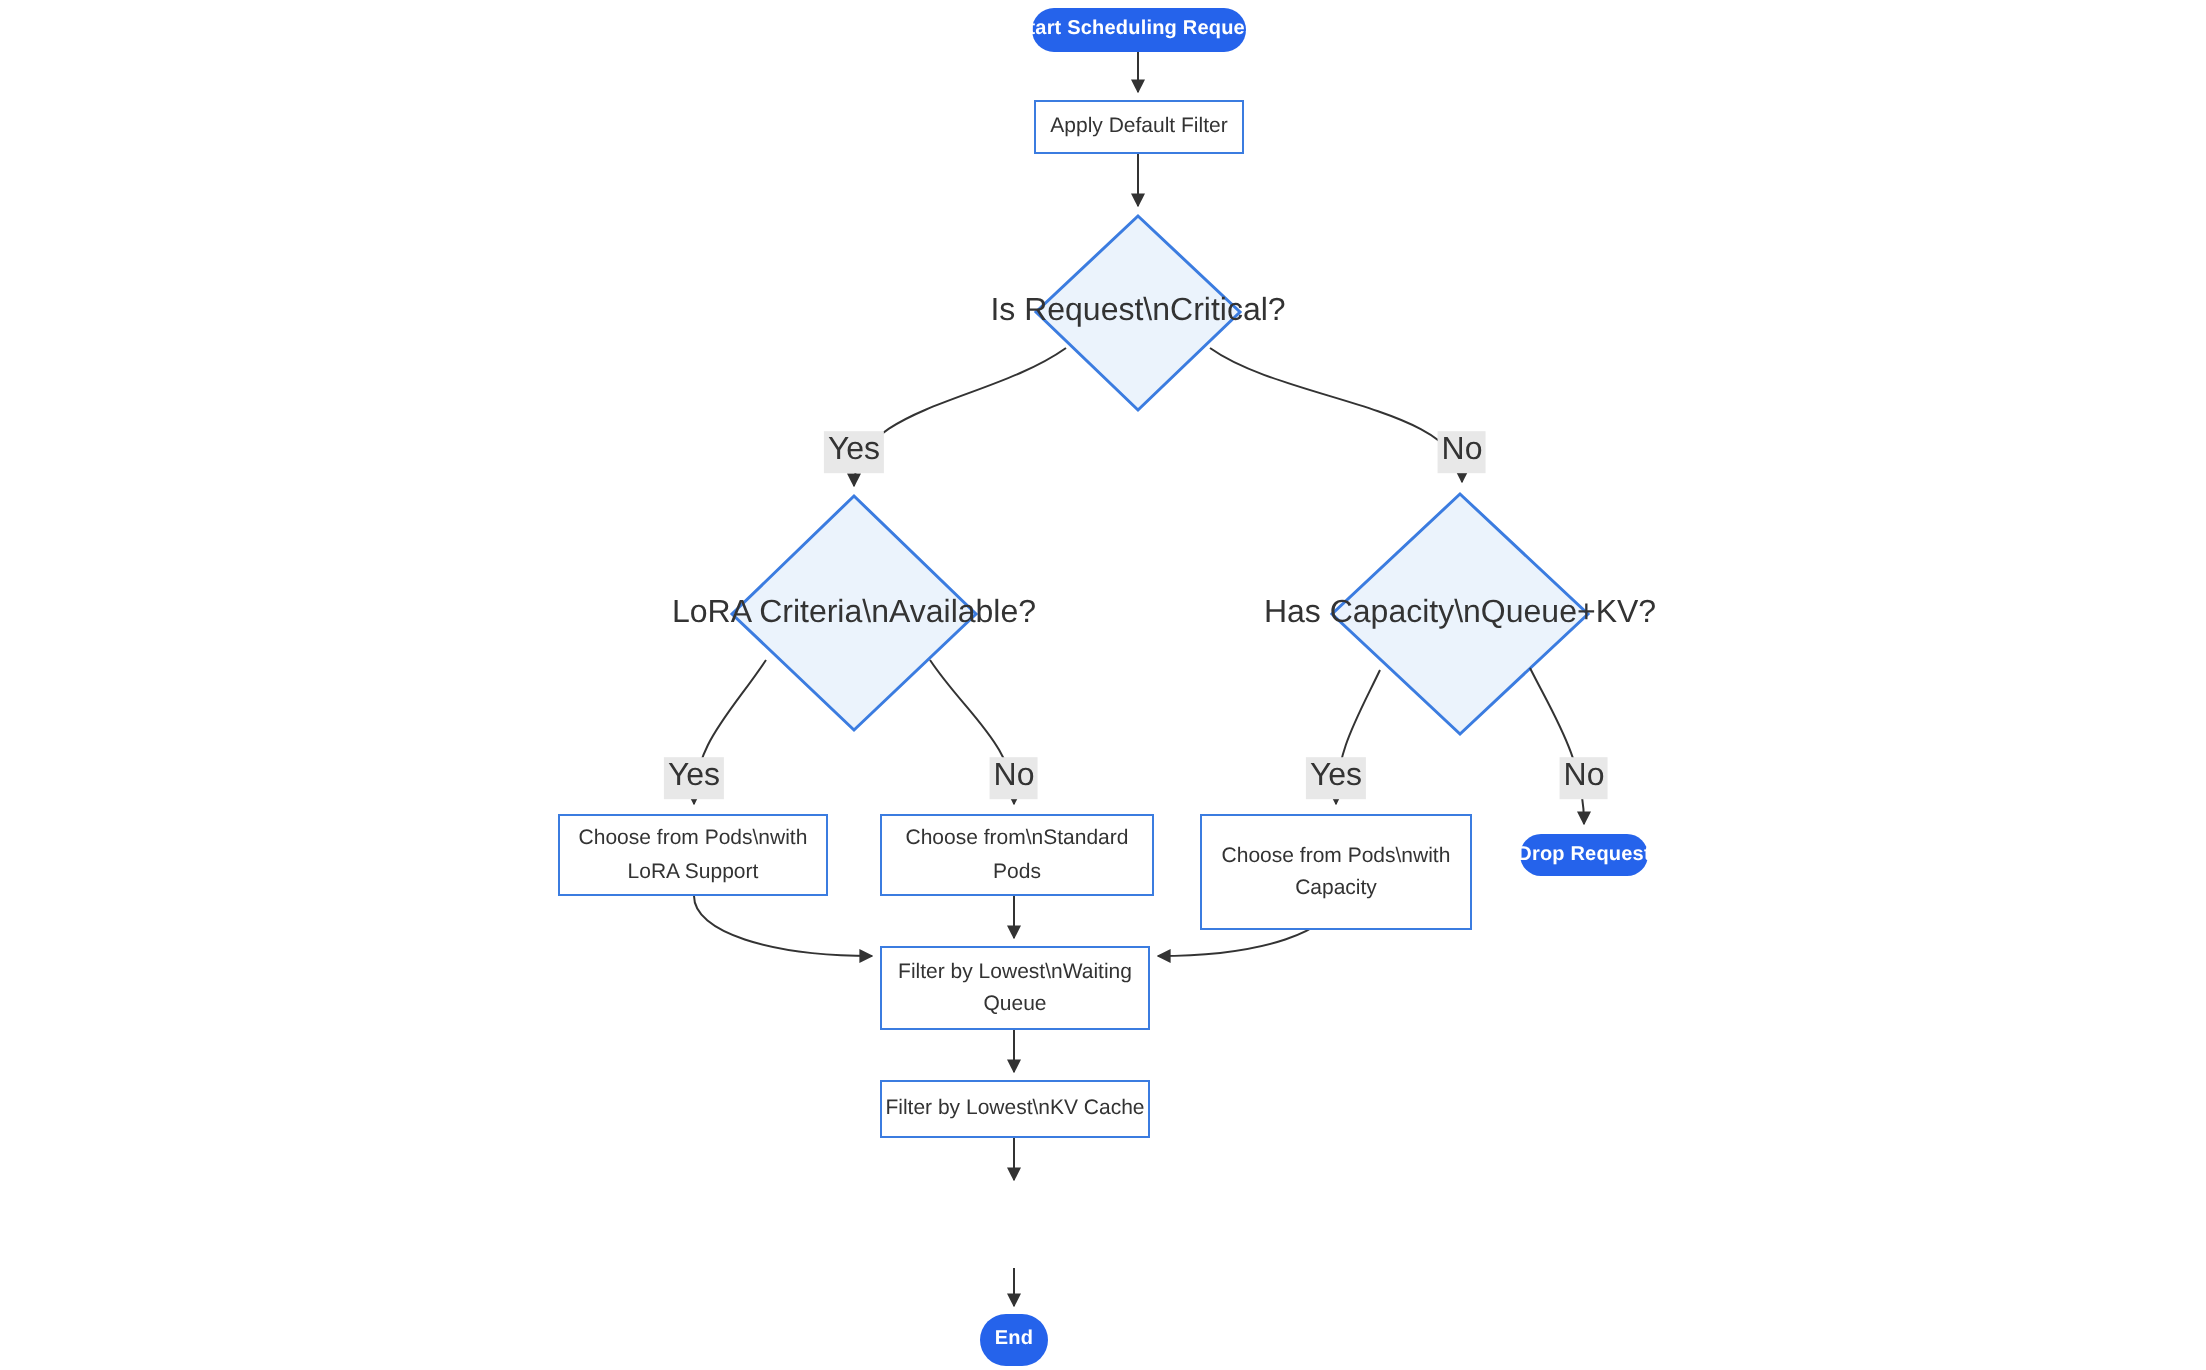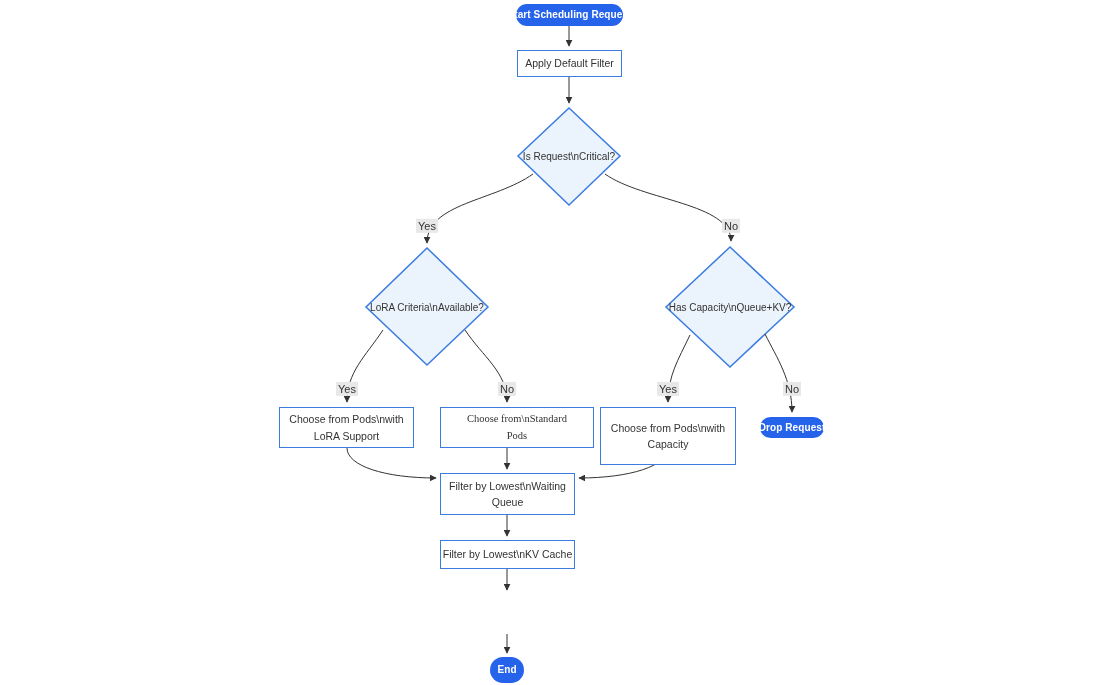--- a/index.html
+++ b/index.html
@@ -13,25 +13,25 @@
     text-align:center; font-size:10.5px; line-height:1.55; color:#333333;
     box-sizing:border-box;
   }
   .rect-node { background:#ffffff; border:1.5px solid #3b7ce0;justify-content:center; }
   .pill-node {
     background:#2563eb; color:#ffffff; font-weight:bold; font-size:10px;
     border-radius:12px; letter-spacing:0.1px;
   }
   .diamond-label {
     position:absolute; display:flex; align-items:center; justify-content:center;
-    font-size:10px; white-space:nowrap; color:#333333;
+    font-size:16px; white-space:nowrap; color:#333333;
   }
   .edge-label {
     position:absolute; transform:translate(-50%,-50%);
-    background:#e8e8e8; color:#333333; font-size:11px; padding:0 2px;
+    background:#e8e8e8; color:#333333; font-size:16px; padding:0 2px;
     line-height:1.3;
   }
   .wrap { display:inline-block; }
   .nowrap { white-space:nowrap; }
 </style>
 </head>
 <body>
 
 <div class="canvas">
 
@@ -75,21 +75,21 @@
   <div class="diamond-label" style="left:499px; top:147px; width:140px; height:18px;">Is Request\nCritical?</div>
 
   <div class="diamond-label" style="left:357px; top:298px; width:140px; height:18px;">LoRA Criteria\nAvailable?</div>
 
   <div class="diamond-label" style="left:660px; top:298px; width:140px; height:18px;">Has Capacity\nQueue+KV?</div>
 
   <div class="node rect-node" style="left:279px; top:407px; width:135px; height:41px;">
     <span class="wrap" style="max-width:122px;">Choose from Pods\nwith LoRA Support</span>
   </div>
 
-  <div class="node rect-node" style="left:440px; top:407px; width:154px; height:41px;font-family:Liberation Serif, serif;">
+  <div class="node rect-node" style="left:440px; top:407px; width:137px; height:41px;">
     <span class="wrap" style="max-width:114px;">Choose from\nStandard Pods</span>
   </div>
 
   <div class="node rect-node" style="left:600px; top:407px; width:136px; height:58px;">
     <span class="wrap" style="max-width:122px;">Choose from Pods\nwith Capacity</span>
   </div>
 
   <div class="node pill-node" style="left:760px; top:417px; width:64px; height:21px;">
     <span class="nowrap">Drop Request</span>
   </div>

